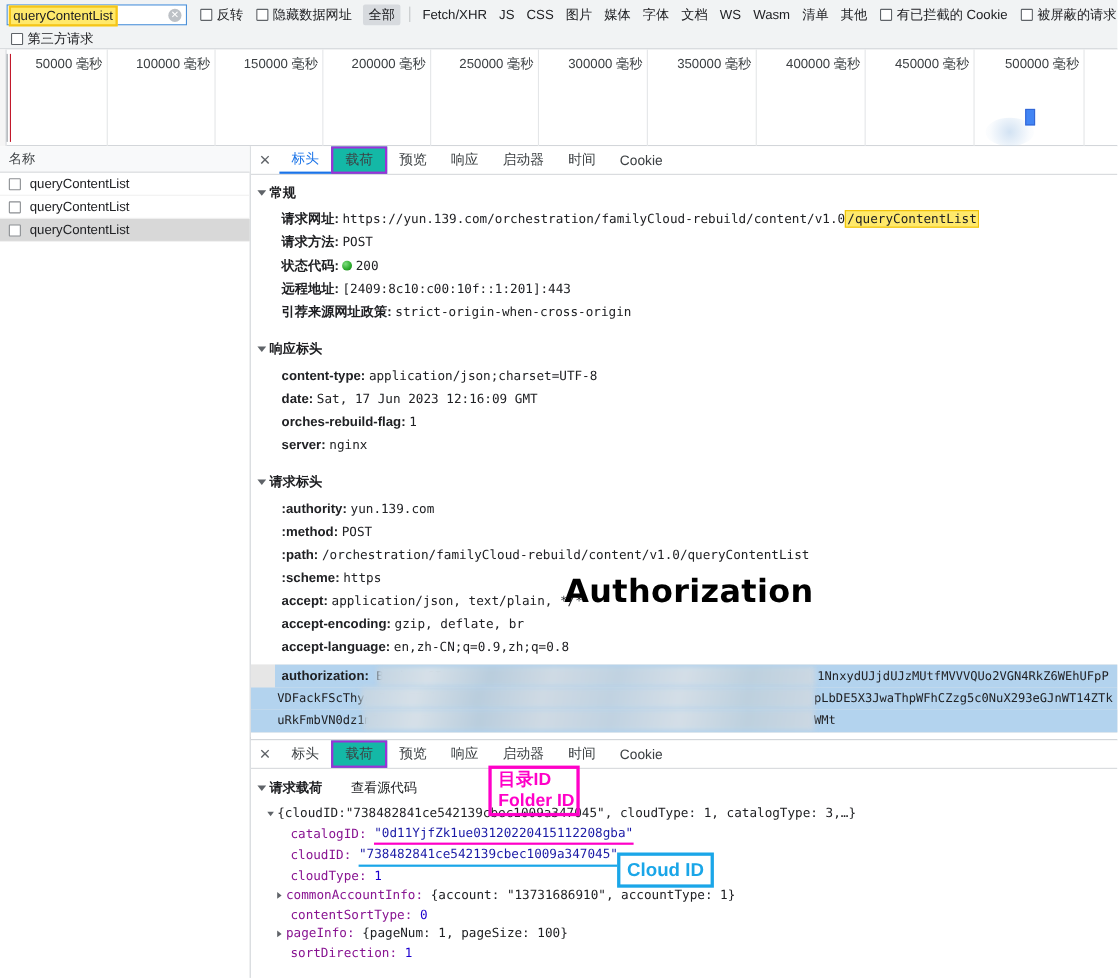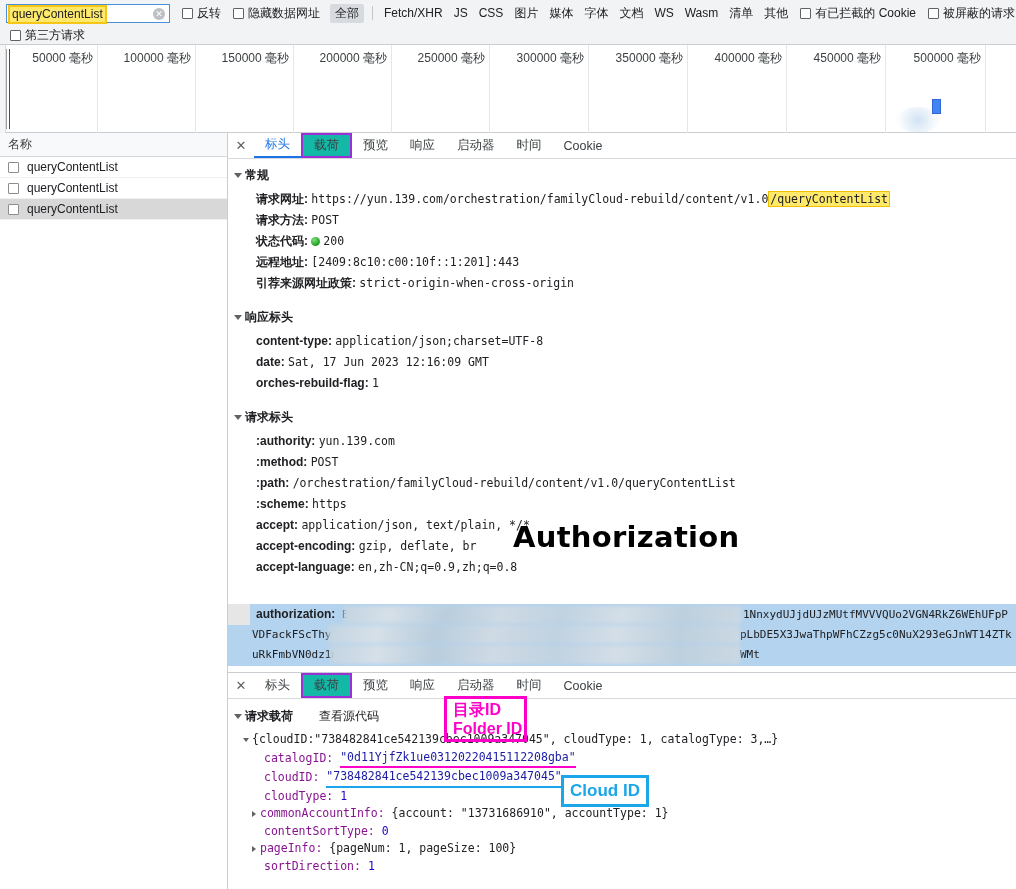--- a/index.html
+++ b/index.html
@@ -349,20 +349,24 @@
       <span class="hdr-val">application/json;charset=UTF-8</span>
     </div>
     <div class="hdr-line">
       <span class="hdr-name">date:</span>
       <span class="hdr-val">Sat, 17 Jun 2023 12:16:09 GMT</span>
     </div>
     <div class="hdr-line">
       <span class="hdr-name">orches-rebuild-flag:</span>
       <span class="hdr-val">1</span>
     </div>
+    <div class="hdr-line">
+      <span class="hdr-name">server:</span>
+      <span class="hdr-val">nginx</span>
+    </div>
   </div>
 
   <div class="sec" style="margin-top:15px;">
     <div class="sec-title">
       <span class="tri down"></span>
       <span>请求标头</span>
     </div>
     <div class="hdr-line" style="margin-top:5px;">
       <span class="hdr-name">:authority:</span>
       <span class="hdr-val">yun.139.com</span>

